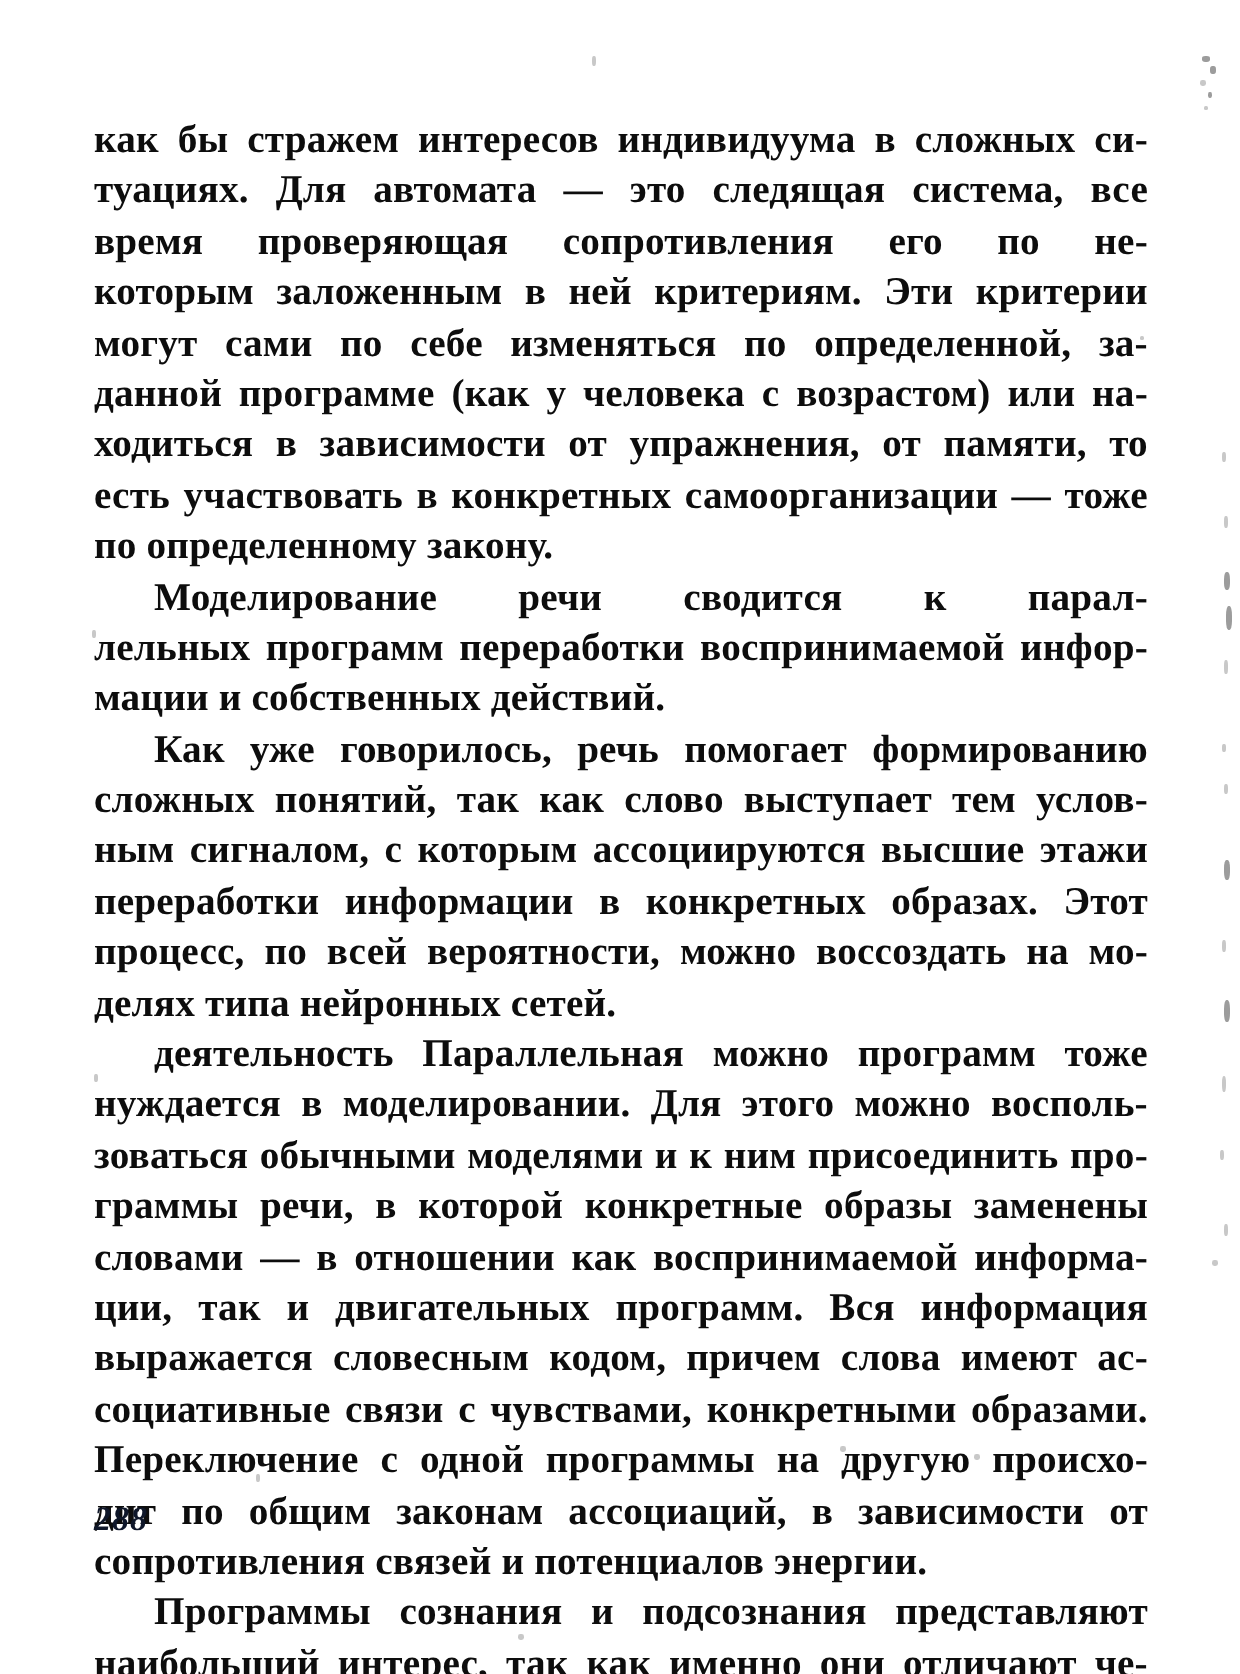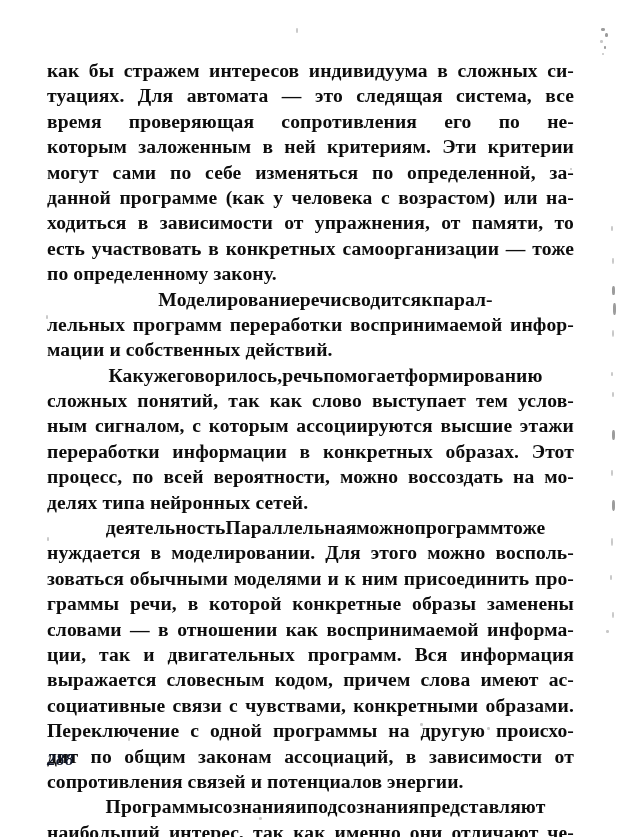--- a/index.html
+++ b/index.html
@@ -51,21 +51,20 @@
   
   .line.last {
     display: block;
   }
   
   .line.indent {
     padding-left: 30px;
   }
   .line.indent.j {
     padding-left: 30px;
-    justify-content: center;
   }
 
   
   .folio {
     position: absolute;
     left: 47px;
     top: 750px;
     font-family: "Liberation Serif", "DejaVu Serif", serif;
     font-size: 17px;
     font-weight: bold;

